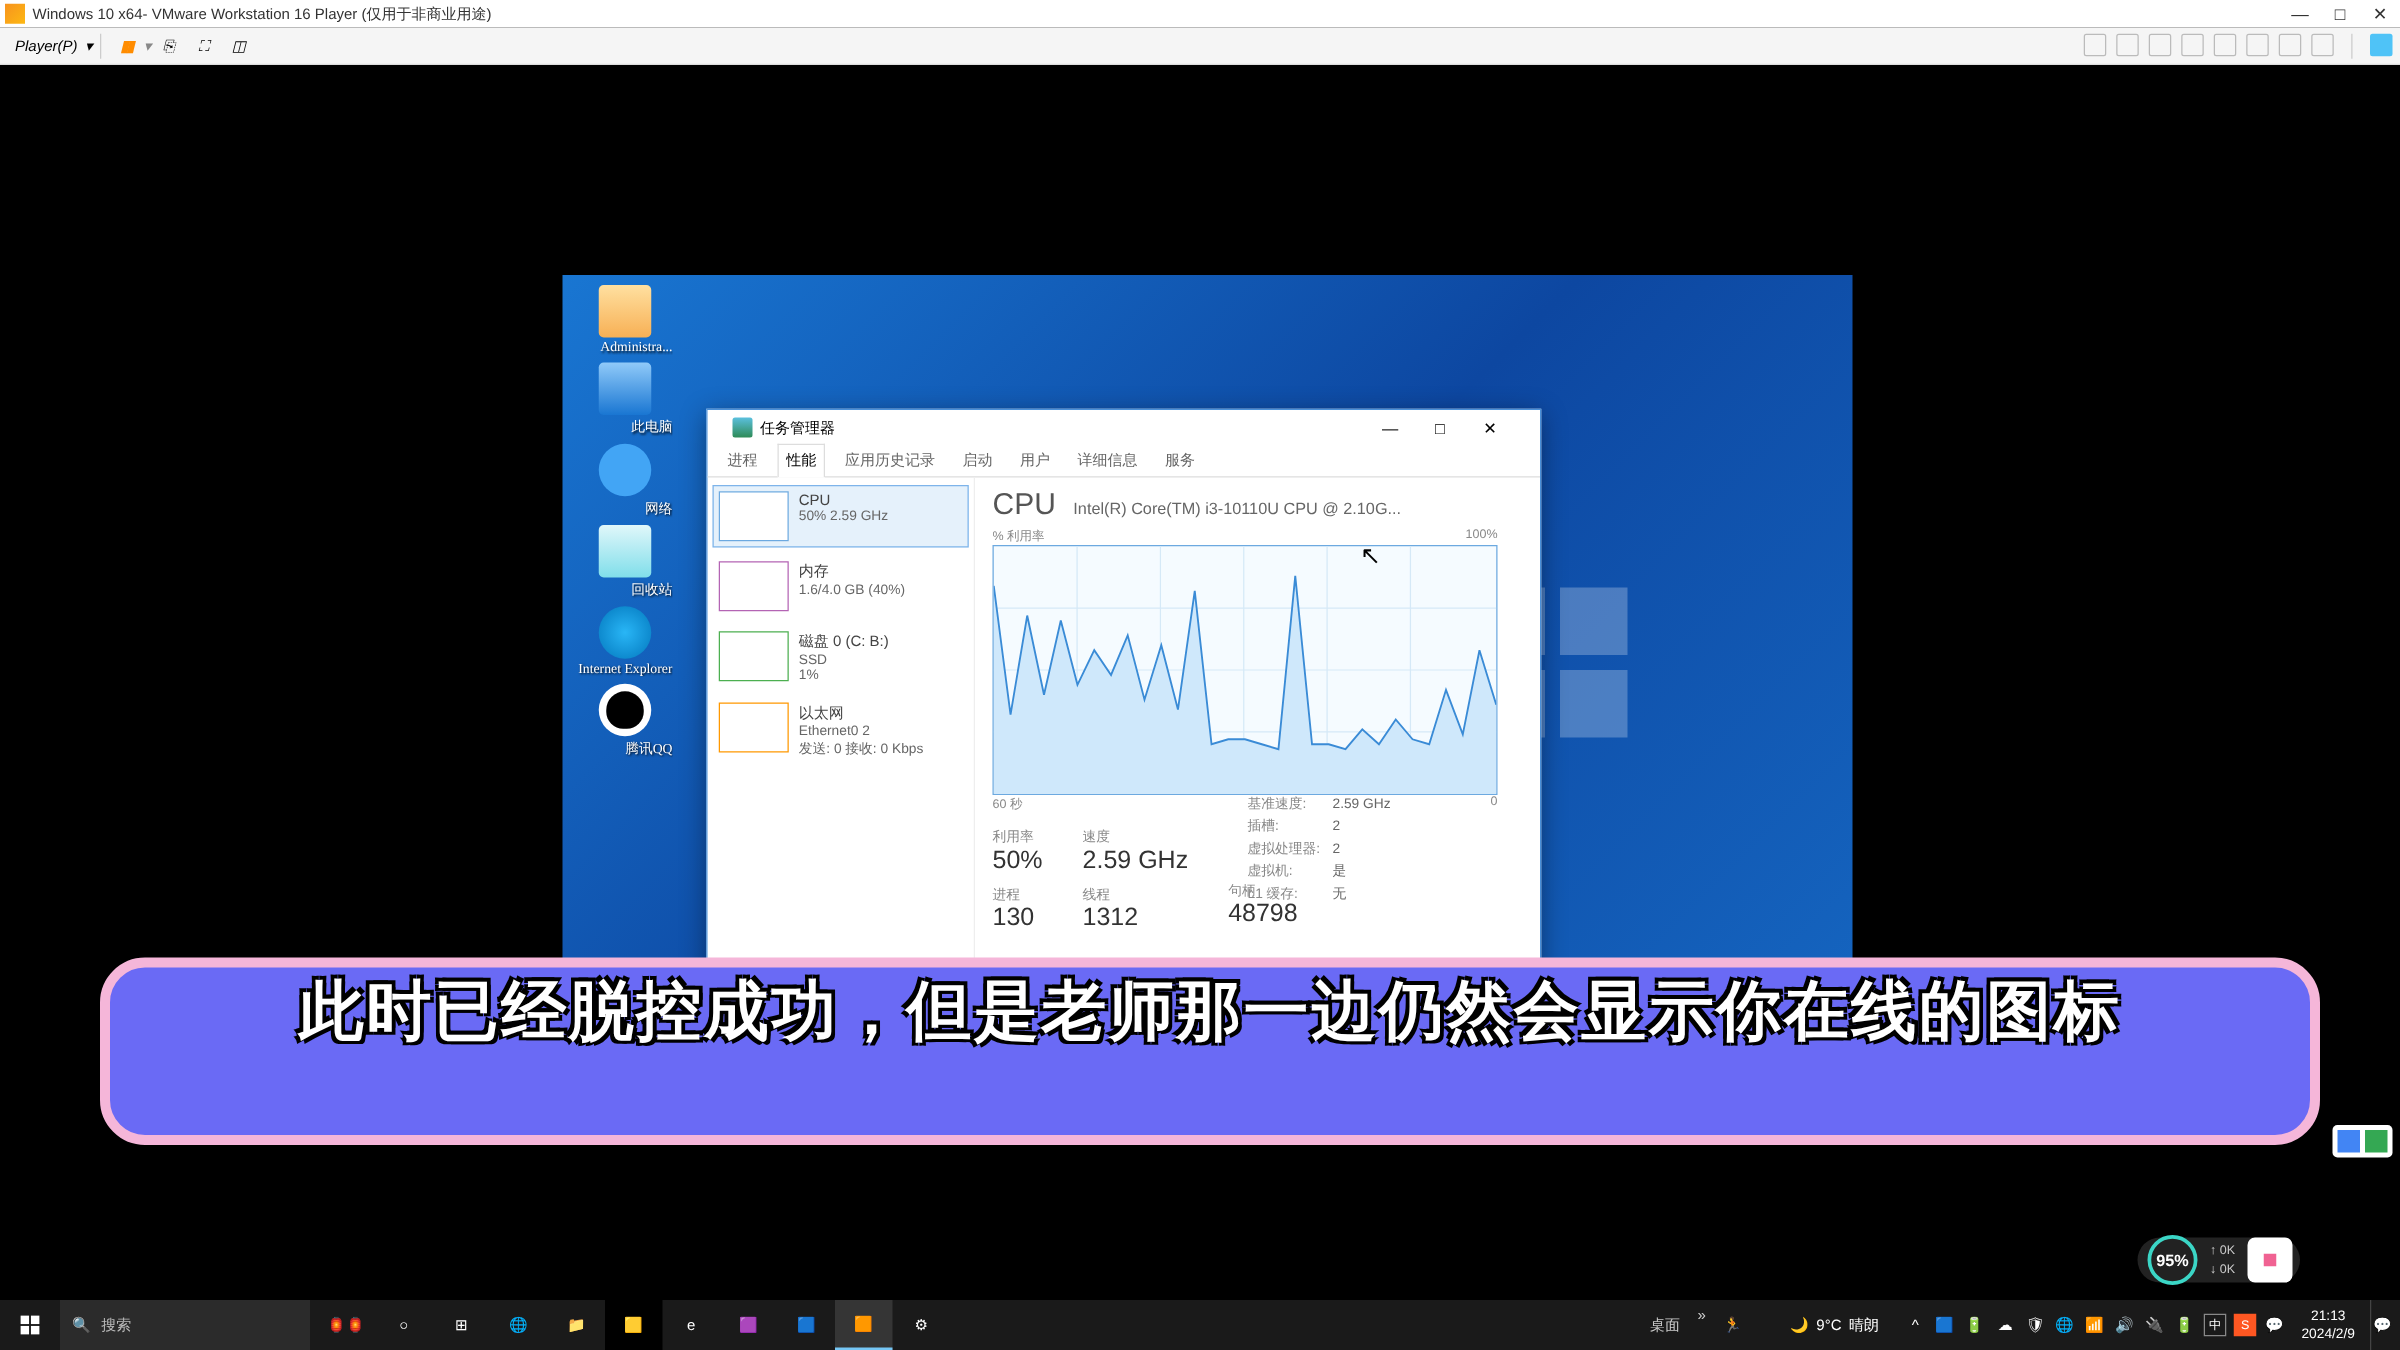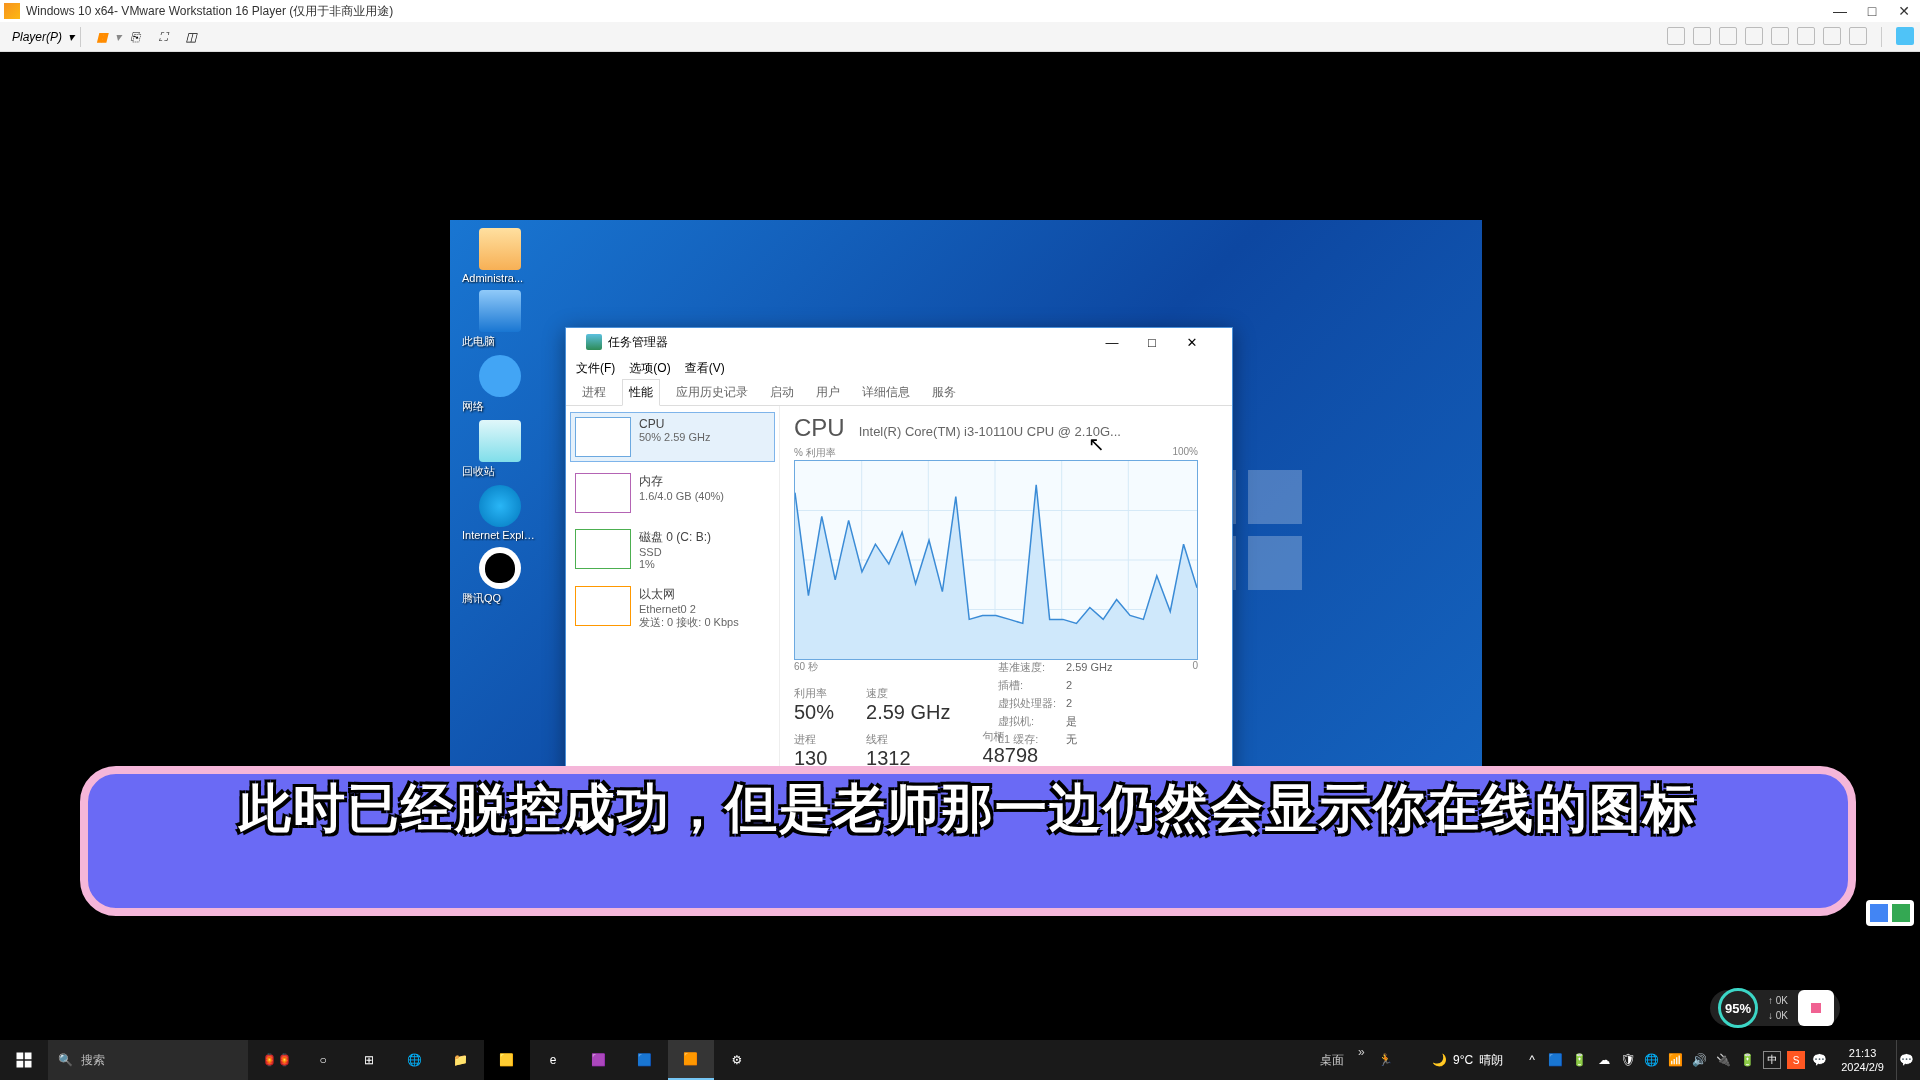--- a/index.html
+++ b/index.html
@@ -20,21 +20,21 @@
 .vmware-toolbar .right-icons .ri { width: 18px; height: 18px; border: 1px solid #bbb; border-radius: 2px; }
 
 
 .host-black { position: absolute; top: 52px; left: 0; right: 0; bottom: 40px; background: #000; }
 .guest-desktop { position: absolute; left: 450px; top: 168px; width: 1032px; height: 598px; background: linear-gradient(135deg,#1976d2 0%,#0d47a1 50%,#1565c0 100%); overflow: hidden; }
 
 
 .desktop-icons { position: absolute; top: 8px; left: 12px; display: flex; flex-direction: column; gap: 6px; }
 .di { width: 76px; display: flex; flex-direction: column; align-items: center; gap: 2px; cursor: pointer; }
 .di .ico { width: 42px; height: 42px; background: #ffcc66; border-radius: 4px; }
-.di .lbl { color: #fff; font-size: 11px; text-align: left; text-shadow: 1px 1px 2px #000; white-space: nowrap; overflow: hidden; text-overflow: ellipsis; width: 100%; }
+.di .lbl { color: #fff; font-size: 11px; text-align: right; text-shadow: 1px 1px 2px #000; white-space: nowrap; overflow: hidden; text-overflow: ellipsis; width: 100%; font-family: Liberation Serif, serif; }
 .ico.user { background: linear-gradient(#ffe0a0,#f7b055); }
 .ico.winrar { background: linear-gradient(#c94b8c,#7b2e5e); }
 .ico.pc { background: linear-gradient(#90caf9,#1976d2); }
 .ico.net { background: #42a5f5; border-radius: 50%; }
 .ico.bin { background: linear-gradient(#e0f7fa,#80deea); }
 .ico.ie { background: radial-gradient(#29b6f6,#0277bd); border-radius: 50%; }
 .ico.qq { background: #fff; border-radius: 50%; position: relative; }
 .ico.qq::after { content:""; position:absolute; inset:6px; background:#000; border-radius:50% 50% 45% 45%; }
 .ico.winfile { background: linear-gradient(#a0d8ff,#3b8bd6); }
 
@@ -200,25 +200,20 @@
 
     <div class="taskmgr">
       <div class="tm-titlebar">
         <div class="tm-ico"></div>
         <span>任务管理器</span>
         <div class="spacer"></div>
         <div class="wbtn">—</div>
         <div class="wbtn">□</div>
         <div class="wbtn">✕</div>
       </div>
-      <div class="tm-menu" id="tm-menu">
-          <span>文件(F)</span>
-          <span>选项(O)</span>
-          <span>查看(V)</span>
-        </div>
       <div class="tm-tabs" id="tm-tabs">
           <span>进程</span>
           <span class="active">性能</span>
           <span>应用历史记录</span>
           <span>启动</span>
           <span>用户</span>
           <span>详细信息</span>
           <span>服务</span>
         </div>
       <div class="tm-body">

